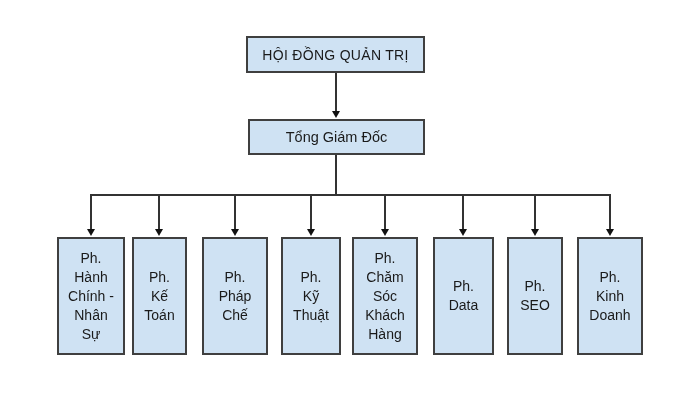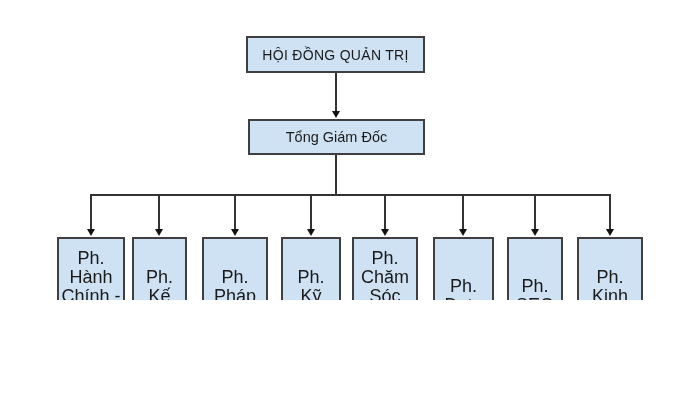--- a/index.html
+++ b/index.html
@@ -11,21 +11,21 @@
   }
   *{margin:0;padding:0;box-sizing:border-box;}
   html,body{background:var(--background);}
   body{
     font-family:"Liberation Sans","DejaVu Sans",sans-serif;
     color:var(--text);
   }
   .stage{
     position:relative;
     width:700px;
-    height:300px;
+    height:402px;
     background:var(--background);
     overflow:hidden;
   }
   .node{
     position:absolute;
     background:var(--node-fill);
     border:2px solid var(--node-border);
     display:flex;
     align-items:center;
     justify-content:center;
@@ -36,21 +36,21 @@
     left:246px;top:36px;width:179px;height:37px;
     font-size:14px;letter-spacing:0.3px;
   }
   .node-ceo{
     left:248px;top:119px;width:177px;height:36px;
     font-size:14.5px;
     text-align:center;
   }
   .node-dept{
     top:237px;height:118px;
-    font-size:18px;line-height:19px;
+    font-size:14px;line-height:19px;
   }
   .dept-label{white-space:pre-line;}
   .vline{
     position:absolute;
     width:2px;
     background:var(--connector);
   }
   .hline{
     position:absolute;
     height:2px;

